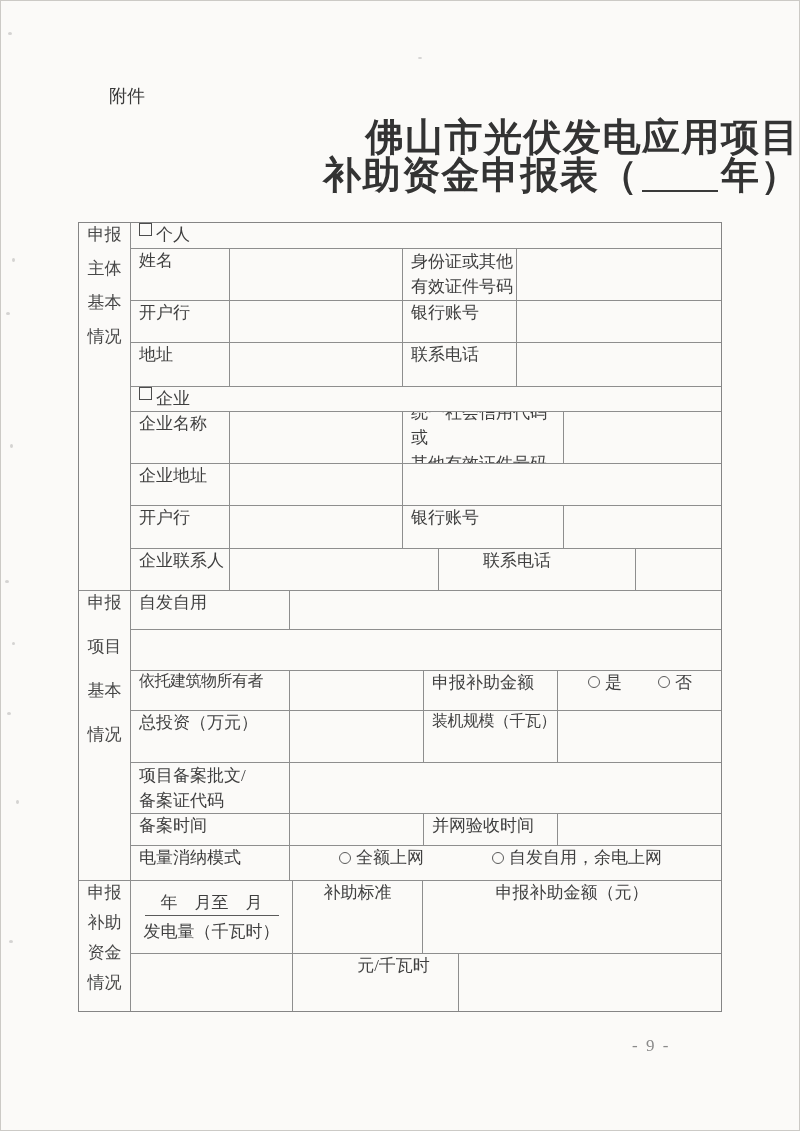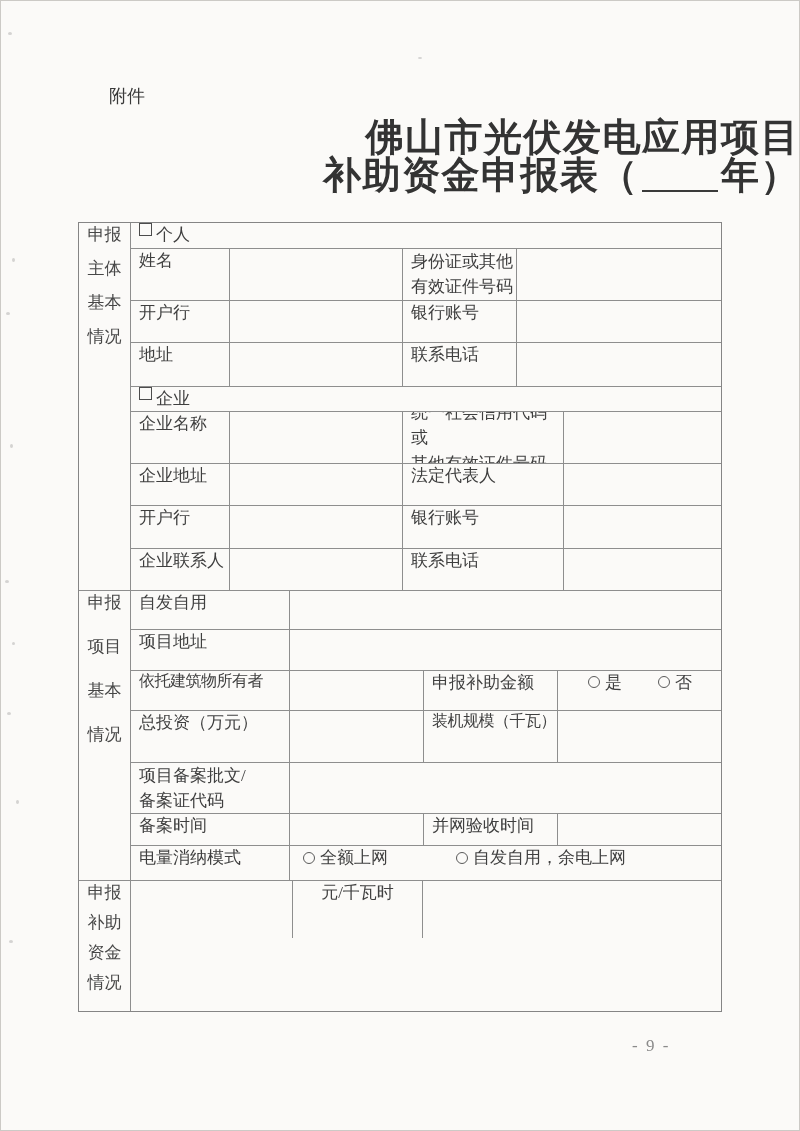--- a/index.html
+++ b/index.html
@@ -21,21 +21,21 @@
     border:1.5px solid #858585; font-size:17px; }
   .section { display:flex; }
   .sec-a { height:368px; border-bottom:1px solid #8e8e8e; }
   .sec-b { height:290px; border-bottom:1px solid #8e8e8e; }
   .sec-c { height:130px; }
   .vhead { flex:0 0 52px; border-right:1px solid #8e8e8e; display:flex; flex-direction:column;
     align-items:center; font-size:17px; color:#474747; }
   .vh-a { gap:11px; } .vh-b { gap:21px; } .vh-c { gap:7px; }
   .rows { flex:1; display:flex; flex-direction:column; }
   .row { display:flex; border-bottom:1px solid #8e8e8e; }
-  .row.last { border-bottom:none; }
+  .row.last { border-bottom:none;gap:36px; }
   .cell { display:flex; align-items:flex-start; padding-left:8px; border-right:1px solid #8e8e8e; overflow:hidden; }
   .cell.end { border-right:none; }
   .cell.fill { flex:1; }
   .cell.col { flex-direction:column; align-items:flex-start; justify-content:center; line-height:1.5; }
   .cell.ctr { justify-content:center; padding-left:0; }
   .w-a-l { flex:0 0 99px; }  .w-a-v { flex:0 0 173px; }
   .w-a-p { flex:0 0 114px; } .w-a-c { flex:0 0 161px; }
   .w-b-l { flex:0 0 159px; } .w-b-v { flex:0 0 134px; } .w-b-l2 { flex:0 0 134px; }
   .w-c-1 { flex:0 0 162px; } .w-c-2 { flex:0 0 130px; }
   .tight { font-size:16px; letter-spacing:-0.5px; }
@@ -124,21 +124,20 @@
           <div class="cell w-a-v"></div>
           <div class="cell w-a-c col">
             <span>统一社会信用代码或</span>
             <span>其他有效证件号码</span>
           </div>
           <div class="cell fill end"></div>
         </div>
         <div class="row" style="height:42px">
           <div class="cell w-a-l">企业地址</div>
           <div class="cell w-a-v"></div>
-          <div class="cell w-a-c">法定代表人</div>
           <div class="cell fill end"></div>
         </div>
         <div class="row" style="height:43px">
           <div class="cell w-a-l">开户行</div>
           <div class="cell w-a-v"></div>
           <div class="cell w-a-c">银行账号</div>
           <div class="cell fill end"></div>
         </div>
         <div class="row last" style="height:41px">
           <div class="cell w-a-l">企业联系人</div>
@@ -155,21 +154,20 @@
         <span>项目</span>
         <span>基本</span>
         <span>情况</span>
       </div>
       <div class="rows">
         <div class="row" style="height:41px">
           <div class="cell w-b-l">自发自用</div>
           <div class="cell fill end"></div>
         </div>
         <div class="row" style="height:44px">
-          <div class="cell w-b-l">项目地址</div>
           <div class="cell fill end"></div>
         </div>
         <div class="row" style="height:42px">
           <div class="cell w-b-l tight">依托建筑物所有者</div>
           <div class="cell w-b-v"></div>
           <div class="cell w-b-l2">申报补助金额</div>
           <div class="cell fill end opts-sb">
             <span class="opt">
                 <span class="radio"></span>
                 <span>是</span>
@@ -216,20 +214,28 @@
     </div>
 
     <div class="section sec-c">
       <div class="vhead vh-c">
         <span>申报</span>
         <span>补助</span>
         <span>资金</span>
         <span>情况</span>
       </div>
       <div class="rows">
+        <div class="row" style="height:73px">
+          <div class="cell w-c-1 period-cell">
+            <span class="period-text">年　月至　月</span>
+            <span class="gen-label">发电量（千瓦时）</span>
+          </div>
+          <div class="cell w-c-2 ctr">补助标准</div>
+          <div class="cell fill end ctr">申报补助金额（元）</div>
+        </div>
         <div class="row last" style="height:57px">
           <div class="cell w-c-1"></div>
           <div class="cell w-c-2 ctr">元/千瓦时</div>
           <div class="cell fill end"></div>
         </div>
       </div>
     </div>
 
   </div>
 

